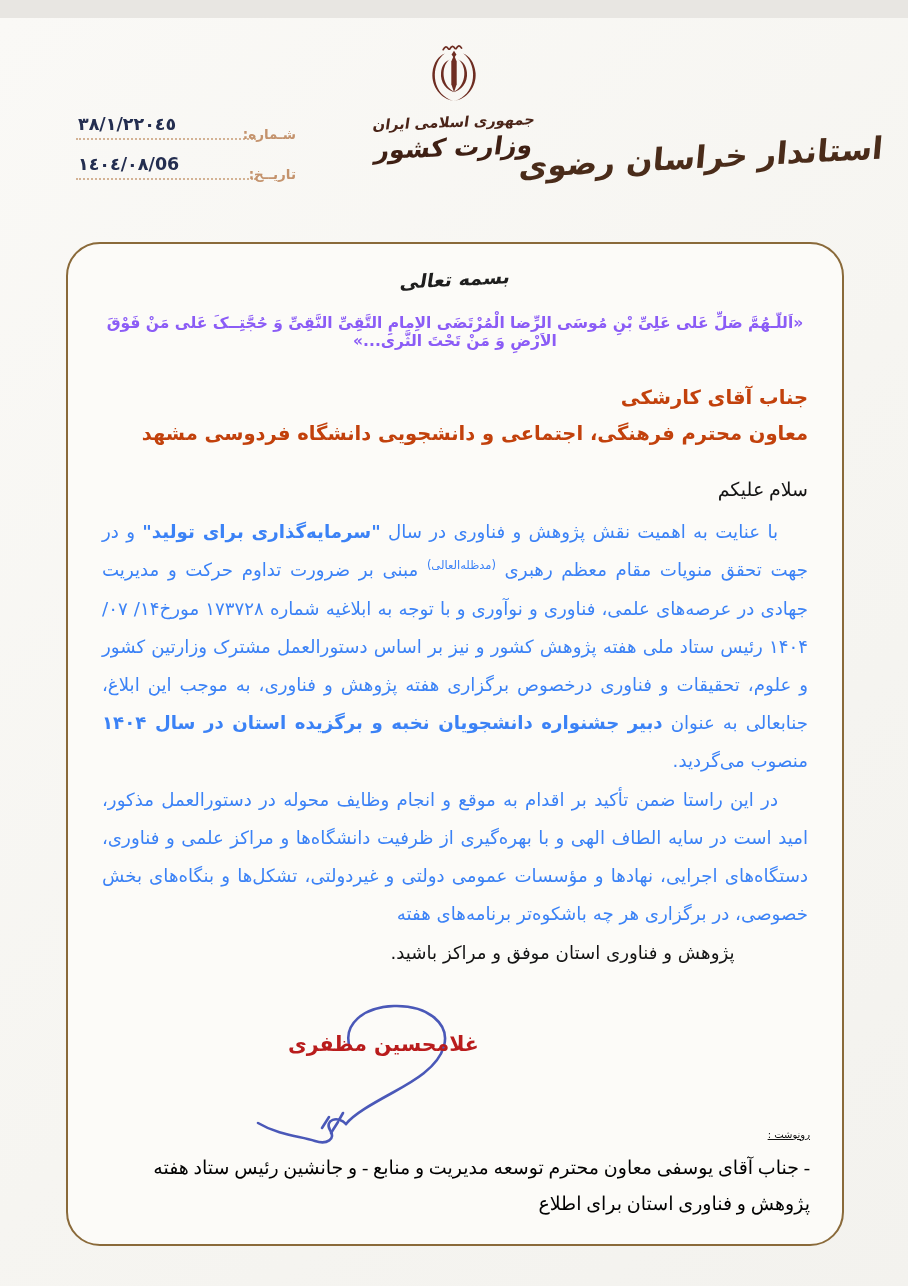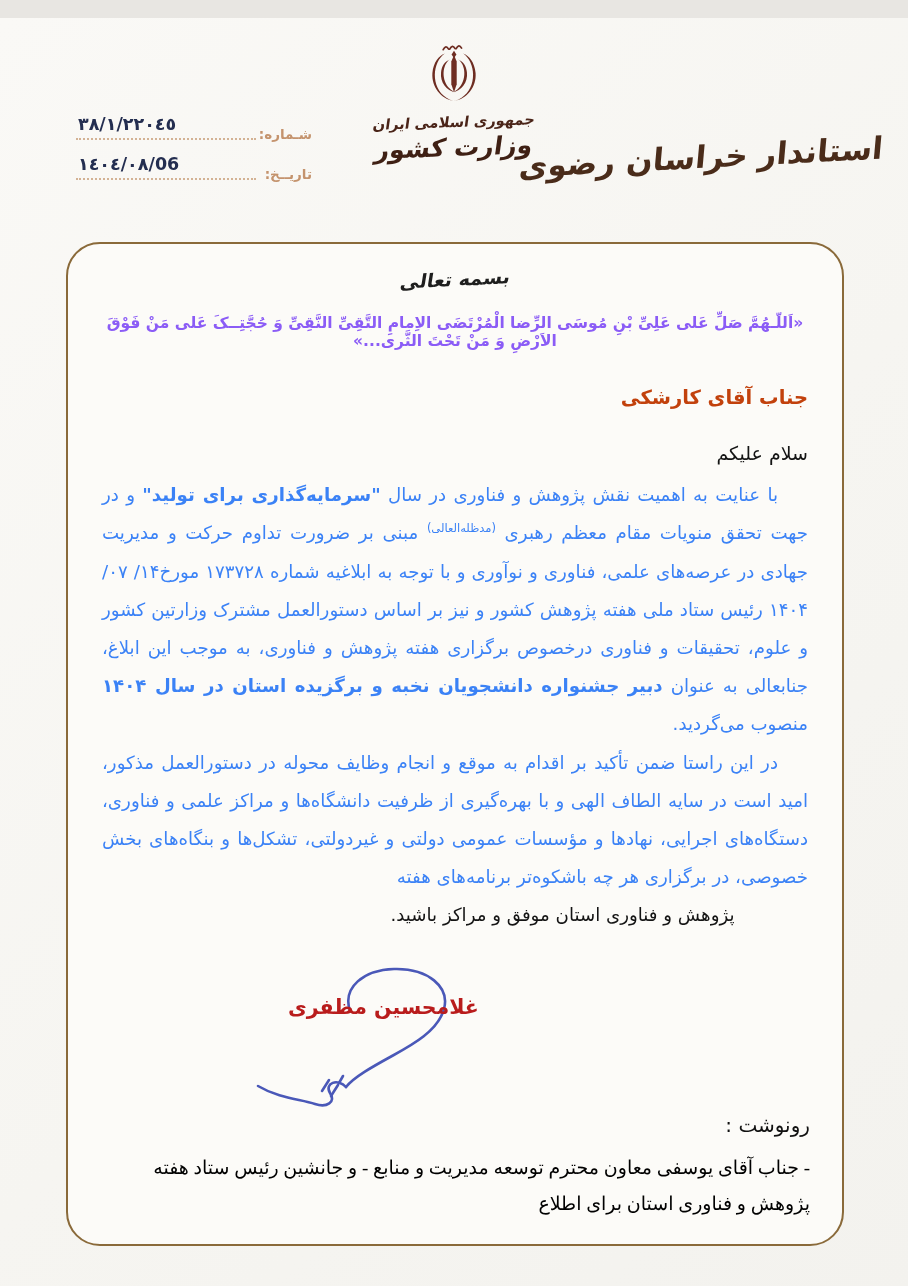--- a/index.html
+++ b/index.html
@@ -14,47 +14,47 @@
   .emblem{display:inline-block;}
   .republic-line{margin-top:4px;font-size:14.5px;font-weight:bold;color:#4a2418;
     transform:skewX(-10deg) rotate(-2deg);}
   .ministry-line{margin-top:3px;font-size:25px;font-weight:bold;color:#3f2014;
     transform:skewX(-10deg) rotate(-2deg);}
   .hdr-right{position:absolute;top:120px;right:26px;width:320px;text-align:center;
     font-size:31px;font-weight:bold;color:#4a2c1a;
     transform:skewX(-8deg) rotate(-3deg);white-space:nowrap;}
   .hdr-meta{position:absolute;top:92px;left:72px;width:240px;}
   .meta-row{position:relative;height:40px;}
-  .meta-label{position:absolute;right:0;bottom:8px;font-size:13.5px;color:#c4936d;font-weight:bold;text-align:center;}
+  .meta-label{position:absolute;right:16px;bottom:8px;font-size:13.5px;color:#c4936d;font-weight:bold;text-align:center;}
   .meta-dots{position:absolute;right:56px;left:4px;bottom:10px;border-bottom:2px dotted #d3b294;}
   .meta-value{position:absolute;left:6px;bottom:16px;font-size:17.5px;font-weight:bold;
     color:#242e50;direction:ltr;letter-spacing:1px;}
   
   .letter-box{
     position:absolute;left:66px;top:224px;width:778px;height:1004px;box-sizing:border-box;
     border:2px solid #8a6a3a;border-radius:34px;padding:20px 34px 18px 34px;background:#fcfbf8;
   }
   .basmala{text-align:center;font-size:19px;font-weight:bold;color:#1e1e1e;margin-top:4px;}
   .basmala span{display:inline-block;transform:skewX(-12deg) rotate(-3deg);}
   .prayer{text-align:center;color:#8b5cf6;font-size:15.5px;font-weight:bold;margin-top:24px;}
   .addressee{margin-top:30px;font-size:19.5px;font-weight:bold;color:#c2410c;line-height:1.85;}
-  .salutation{margin-top:26px;font-size:19px;}
+  .salutation{margin-top:26px;font-size:19px;font-family:Liberation Serif, serif;}
   .body-par{font-size:18.2px;line-height:2.1;text-align:justify;margin:0;color:#3b82f6;}
   .p1{margin-top:12px;text-indent:30px;}
   .p2{text-indent:30px;}
   .b{font-weight:bold;}
   .sup{font-size:11.5px;vertical-align:super;}
   .closing{font-size:18.2px;line-height:2.1;text-align:center;padding-left:215px;margin:0;}
   
   .sig-block{position:relative;height:180px;margin-top:34px;}
   .sig-name{position:absolute;left:186px;top:26px;font-size:20.5px;font-weight:bold;color:#b91c1c;white-space:nowrap;}
   .sig-ink{position:absolute;left:150px;top:-6px;}
   
   .cc{position:absolute;right:32px;left:32px;bottom:22px;line-height:1.9;}
-  .cc-label{font-size:20px;color:#111;}
+  .cc-label{font-size:10px;color:#111;text-decoration:underline;}
   .cc-item{font-size:19px;color:#000000;margin-top:6px;font-family:Liberation Serif, serif;}
 </style>
 </head>
 <body>
 
 <div class="page">
 
   <div class="hdr-meta">
     <div class="meta-row">
       <span class="meta-value">٣٨/١/٢٢٠٤٥</span>
@@ -91,20 +91,21 @@
   <div class="letter-box">
 
     <div class="basmala">
       <span>بسمه تعالی</span>
     </div>
 
     <div class="prayer">«اَللّـهُمَّ صَلِّ عَلی عَلِیِّ بْنِ مُوسَی الرِّضا الْمُرْتَضَی الاِمامِ التَّقِیِّ النَّقِیِّ وَ حُجَّتِــکَ عَلی مَنْ فَوْقَ الاَرْضِ وَ مَنْ تَحْتَ الثَّری...»</div>
 
     <div class="addressee">
       <div>جناب آقای کارشکی</div>
+      <div>معاون محترم فرهنگی، اجتماعی و دانشجویی دانشگاه فردوسی مشهد</div>
     </div>
 
     <div class="salutation">سلام علیکم</div>
 
     <p class="body-par p1"><span>با عنایت به اهمیت نقش پژوهش و فناوری در سال </span><span class="b">"سرمایه‌گذاری برای تولید"</span><span> و در جهت تحقق منویات مقام معظم رهبری </span><span class="sup">(مدظله‌العالی)</span><span> مبنی بر ضرورت تداوم حرکت و مدیریت جهادی در عرصه‌های علمی، فناوری و نوآوری و با توجه به ابلاغیه شماره ۱۷۳۷۲۸ مورخ۱۴/ ۰۷/ ۱۴۰۴ رئیس ستاد ملی هفته پژوهش کشور و نیز بر اساس دستورالعمل مشترک وزارتین کشور و علوم، تحقیقات و فناوری درخصوص برگزاری هفته پژوهش و فناوری، به موجب این ابلاغ، جنابعالی به عنوان </span><span class="b">دبیر جشنواره دانشجویان نخبه و برگزیده استان در سال ۱۴۰۴</span><span> منصوب می‌گردید.</span></p>
 
     <p class="body-par p2">در این راستا ضمن تأکید بر اقدام به موقع و انجام وظایف محوله در دستورالعمل مذکور، امید است در سایه الطاف الهی و با بهره‌گیری از ظرفیت دانشگاه‌ها و مراکز علمی و فناوری، دستگاه‌های اجرایی، نهادها و مؤسسات عمومی دولتی و غیردولتی، تشکل‌ها و بنگاه‌های بخش خصوصی، در برگزاری هر چه باشکوه‌تر برنامه‌های هفته</p>
 
     <p class="closing">پژوهش و فناوری استان موفق و مراکز باشید.</p>
 

